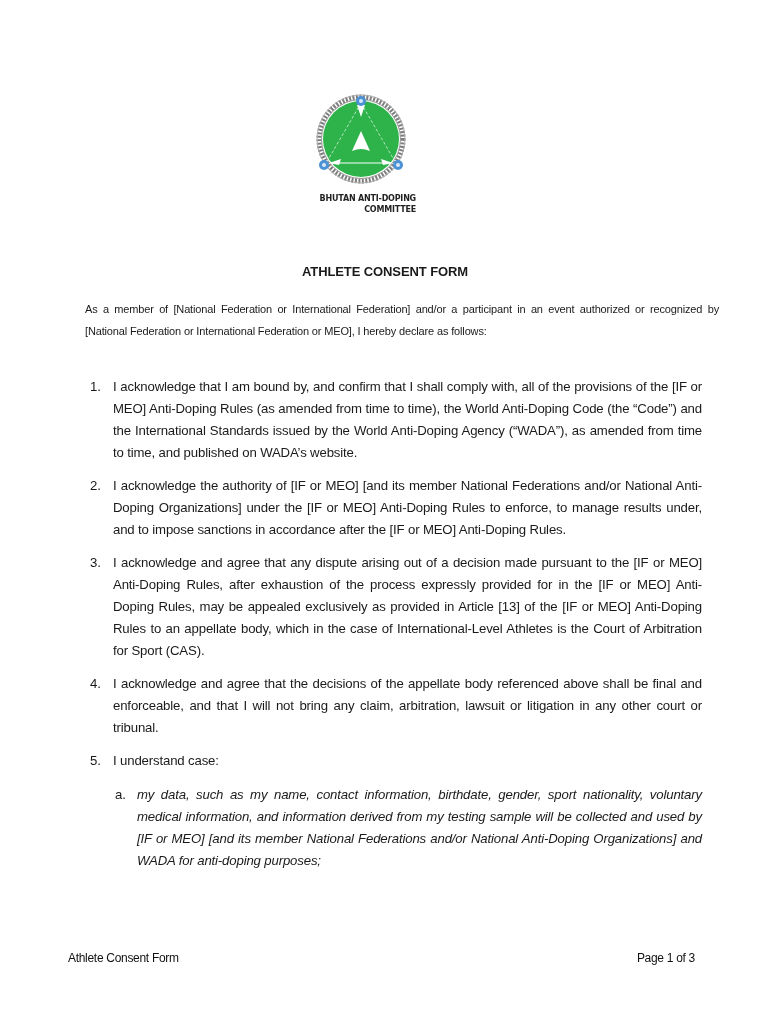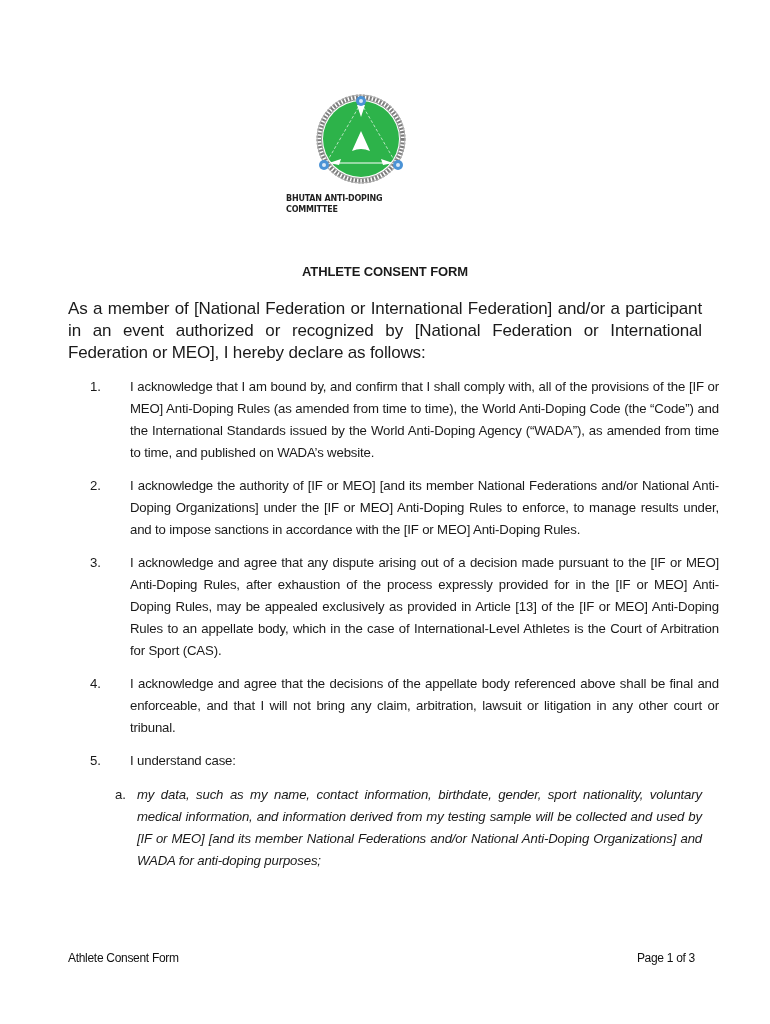--- a/index.html
+++ b/index.html
@@ -24,23 +24,23 @@
     .logo {
       position: absolute;
       left: 311px;
       top: 93px;
       width: 102px;
       height: 132px;
     }
     .logo svg { display: block; }
     .logo-text {
       position: absolute;
-      left: 286px;
+      left: 274px;
       width: 142px;
-      text-align: left;
+      text-align: right;
       font-family: "DejaVu Sans", sans-serif;
       font-weight: bold;
       font-size: 8px;
       letter-spacing: -0.2px;
       color: #222;
       line-height: 11px;
     }
     .logo-text.l1 { top: 193px; }
     .logo-text.l2 { top: 204px; }
 
@@ -50,23 +50,23 @@
       left: 0;
       width: 770px;
       text-align: center;
       font-size: 13px;
       font-weight: bold;
       letter-spacing: -0.1px;
     }
 
     .body {
       position: absolute;
-      left: 68px;
+      left: 85px;
       width: 634px;
-      font-size: 17px;
+      font-size: 11px;
       line-height: 22px;
       text-align: justify;
       letter-spacing: -0.15px;
     }
     .intro { top: 298px; }
 
     .list {
       position: absolute;
       left: 68px;
       width: 634px;
@@ -82,21 +82,20 @@
     .item .num {
       position: absolute;
       left: 22px;
       top: 0;
     }
     .item .txt {
       position: absolute;
       left: 45px;
       width: 589px;
       text-align: justify;
-      margin-left: 17px;
     }
     .sub {
       position: absolute;
       left: 0;
       width: 634px;
     }
     .sub .num {
       position: absolute;
       left: 47px;
       top: 0;
@@ -158,21 +157,21 @@
 
   <div class="body intro">As a member of [National Federation or International Federation] and/or a participant in an event authorized or recognized by [National Federation or International Federation or MEO], I hereby declare as follows:</div>
 
   <div class="list" style="top:376px;">
     <div class="item" style="top:0px;">
       <span class="num">1.</span>
       <div class="txt">I acknowledge that I am bound by, and confirm that I shall comply with, all of the provisions of the [IF or MEO] Anti-Doping Rules (as amended from time to time), the World Anti-Doping Code (the “Code”) and the International Standards issued by the World Anti-Doping Agency (“WADA”), as amended from time to time, and published on WADA’s website.</div>
     </div>
     <div class="item" style="top:99px;">
       <span class="num">2.</span>
-      <div class="txt">I acknowledge the authority of [IF or MEO] [and its member National Federations and/or National Anti-Doping Organizations] under the [IF or MEO] Anti-Doping Rules to enforce, to manage results under, and to impose sanctions in accordance with the [IF or MEO] Anti-Doping Rules.</div>
+      <div class="txt">I acknowledge the authority of [IF or MEO] [and its member National Federations and/or National Anti-Doping Organizations] under the [IF or MEO] Anti-Doping Rules to enforce, to manage results under, and to impose sanctions in accordance after the [IF or MEO] Anti-Doping Rules.</div>
     </div>
     <div class="item" style="top:176px;">
       <span class="num">3.</span>
       <div class="txt">I acknowledge and agree that any dispute arising out of a decision made pursuant to the [IF or MEO] Anti-Doping Rules, after exhaustion of the process expressly provided for in the [IF or MEO] Anti-Doping Rules, may be appealed exclusively as provided in Article [13] of the [IF or MEO] Anti-Doping Rules to an appellate body, which in the case of International-Level Athletes is the Court of Arbitration for Sport (CAS).</div>
     </div>
     <div class="item" style="top:297px;">
       <span class="num">4.</span>
       <div class="txt">I acknowledge and agree that the decisions of the appellate body referenced above shall be final and enforceable, and that I will not bring any claim, arbitration, lawsuit or litigation in any other court or tribunal.</div>
     </div>
     <div class="item" style="top:374px;">

